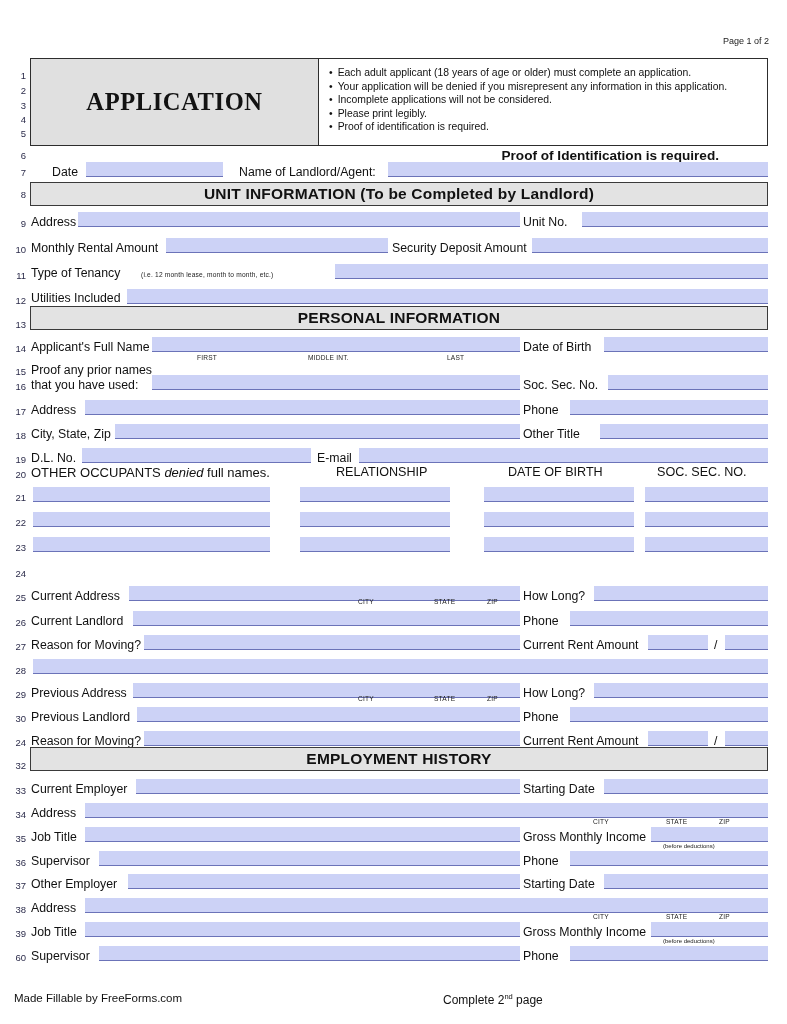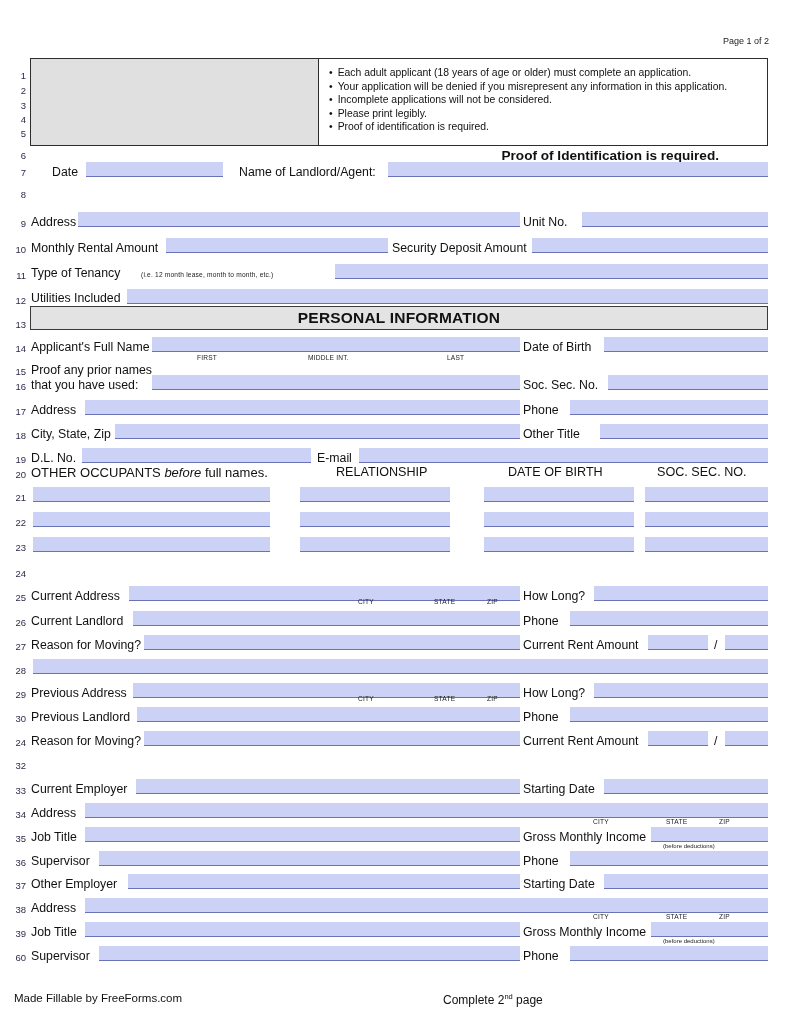--- a/index.html
+++ b/index.html
@@ -57,20 +57,21 @@
 </style>
 </head>
 <body>
 
 <div class="page">
 
   <div class="pagenum">Page 1 of 2</div>
 
   <div class="titlebox">
     <div class="left">
+      <span>APPLICATION</span>
     </div>
     <div class="right">
       <ul class="bullets">
         <li>Each adult applicant (18 years of age or older) must complete an application.</li>
         <li>Your application will be denied if you misrepresent any information in this application.</li>
         <li>Incomplete applications will not be considered.</li>
         <li>Please print legibly.</li>
         <li>Proof of identification is required.</li>
       </ul>
     </div>
@@ -85,20 +86,23 @@
   <div class="lineno" style="left:0;top:150px">6</div>
   <div class="proofline">Proof of Identification is required.</div>
 
   <div class="lineno" style="left:0;top:167px">7</div>
   <div class="lbl" style="left:52px;top:166px">Date</div>
   <div class="fld" style="left:86px;top:162px;width:137px"></div>
   <div class="lbl" style="left:239px;top:166px">Name of Landlord/Agent:</div>
   <div class="fld" style="left:388px;top:162px;width:380px"></div>
 
   <div class="lineno" style="left:0;top:189px">8</div>
+  <div class="secbar" style="top:182px">
+    <span>UNIT INFORMATION  (To be Completed by Landlord)</span>
+  </div>
 
   <div class="lineno" style="left:0;top:218px">9</div>
   <div class="lbl" style="left:31px;top:216px">Address</div>
   <div class="fld" style="left:78px;top:212px;width:442px"></div>
   <div class="lbl" style="left:523px;top:216px">Unit No.</div>
   <div class="fld" style="left:582px;top:212px;width:186px"></div>
 
   <div class="lineno" style="left:0;top:244px">10</div>
   <div class="lbl" style="left:31px;top:242px">Monthly Rental Amount</div>
   <div class="fld" style="left:166px;top:238px;width:222px"></div>
@@ -149,21 +153,21 @@
   <div class="fld" style="left:600px;top:424px;width:168px"></div>
 
   <div class="lineno" style="left:0;top:454px">19</div>
   <div class="lbl" style="left:31px;top:452px">D.L. No.</div>
   <div class="fld" style="left:82px;top:448px;width:229px"></div>
   <div class="lbl" style="left:317px;top:452px">E-mail</div>
   <div class="fld" style="left:359px;top:448px;width:409px"></div>
 
   <div class="lineno" style="left:0;top:469px">20</div>
   <div class="lbl" style="left:31px;top:466px;font-size:13px">
-    <span>OTHER OCCUPANTS </span><i>before</i><span> full names.</span>
+    <span>OTHER OCCUPANTS </span><i>denied</i><span> full names.</span>
   </div>
   <div class="lbl" style="left:336px;top:466px;font-size:12.6px">RELATIONSHIP</div>
   <div class="lbl" style="left:508px;top:466px;font-size:12.6px">DATE OF BIRTH</div>
   <div class="lbl" style="left:657px;top:466px;font-size:12.6px">SOC. SEC. NO.</div>
 
   <div class="lineno" style="left:0;top:492px">21</div>
   <div class="fld" style="left:33px;top:487px;width:237px"></div>
   <div class="fld" style="left:300px;top:487px;width:150px"></div>
   <div class="fld" style="left:484px;top:487px;width:150px"></div>
   <div class="fld" style="left:645px;top:487px;width:123px"></div>
@@ -225,20 +229,23 @@
 
   <div class="lineno" style="left:0;top:737px">24</div>
   <div class="lbl" style="left:31px;top:735px">Reason for Moving?</div>
   <div class="fld" style="left:144px;top:731px;width:376px"></div>
   <div class="lbl" style="left:523px;top:735px">Current Rent Amount</div>
   <div class="fld" style="left:648px;top:731px;width:60px"></div>
   <div class="lbl" style="left:714px;top:735px">/</div>
   <div class="fld" style="left:725px;top:731px;width:43px"></div>
 
   <div class="lineno" style="left:0;top:760px">32</div>
+  <div class="secbar" style="top:747px">
+    <span>EMPLOYMENT HISTORY</span>
+  </div>
 
   <div class="lineno" style="left:0;top:785px">33</div>
   <div class="lbl" style="left:31px;top:783px">Current Employer</div>
   <div class="fld" style="left:136px;top:779px;width:384px"></div>
   <div class="lbl" style="left:523px;top:783px">Starting Date</div>
   <div class="fld" style="left:604px;top:779px;width:164px"></div>
 
   <div class="lineno" style="left:0;top:809px">34</div>
   <div class="lbl" style="left:31px;top:807px">Address</div>
   <div class="fld" style="left:85px;top:803px;width:683px"></div>

